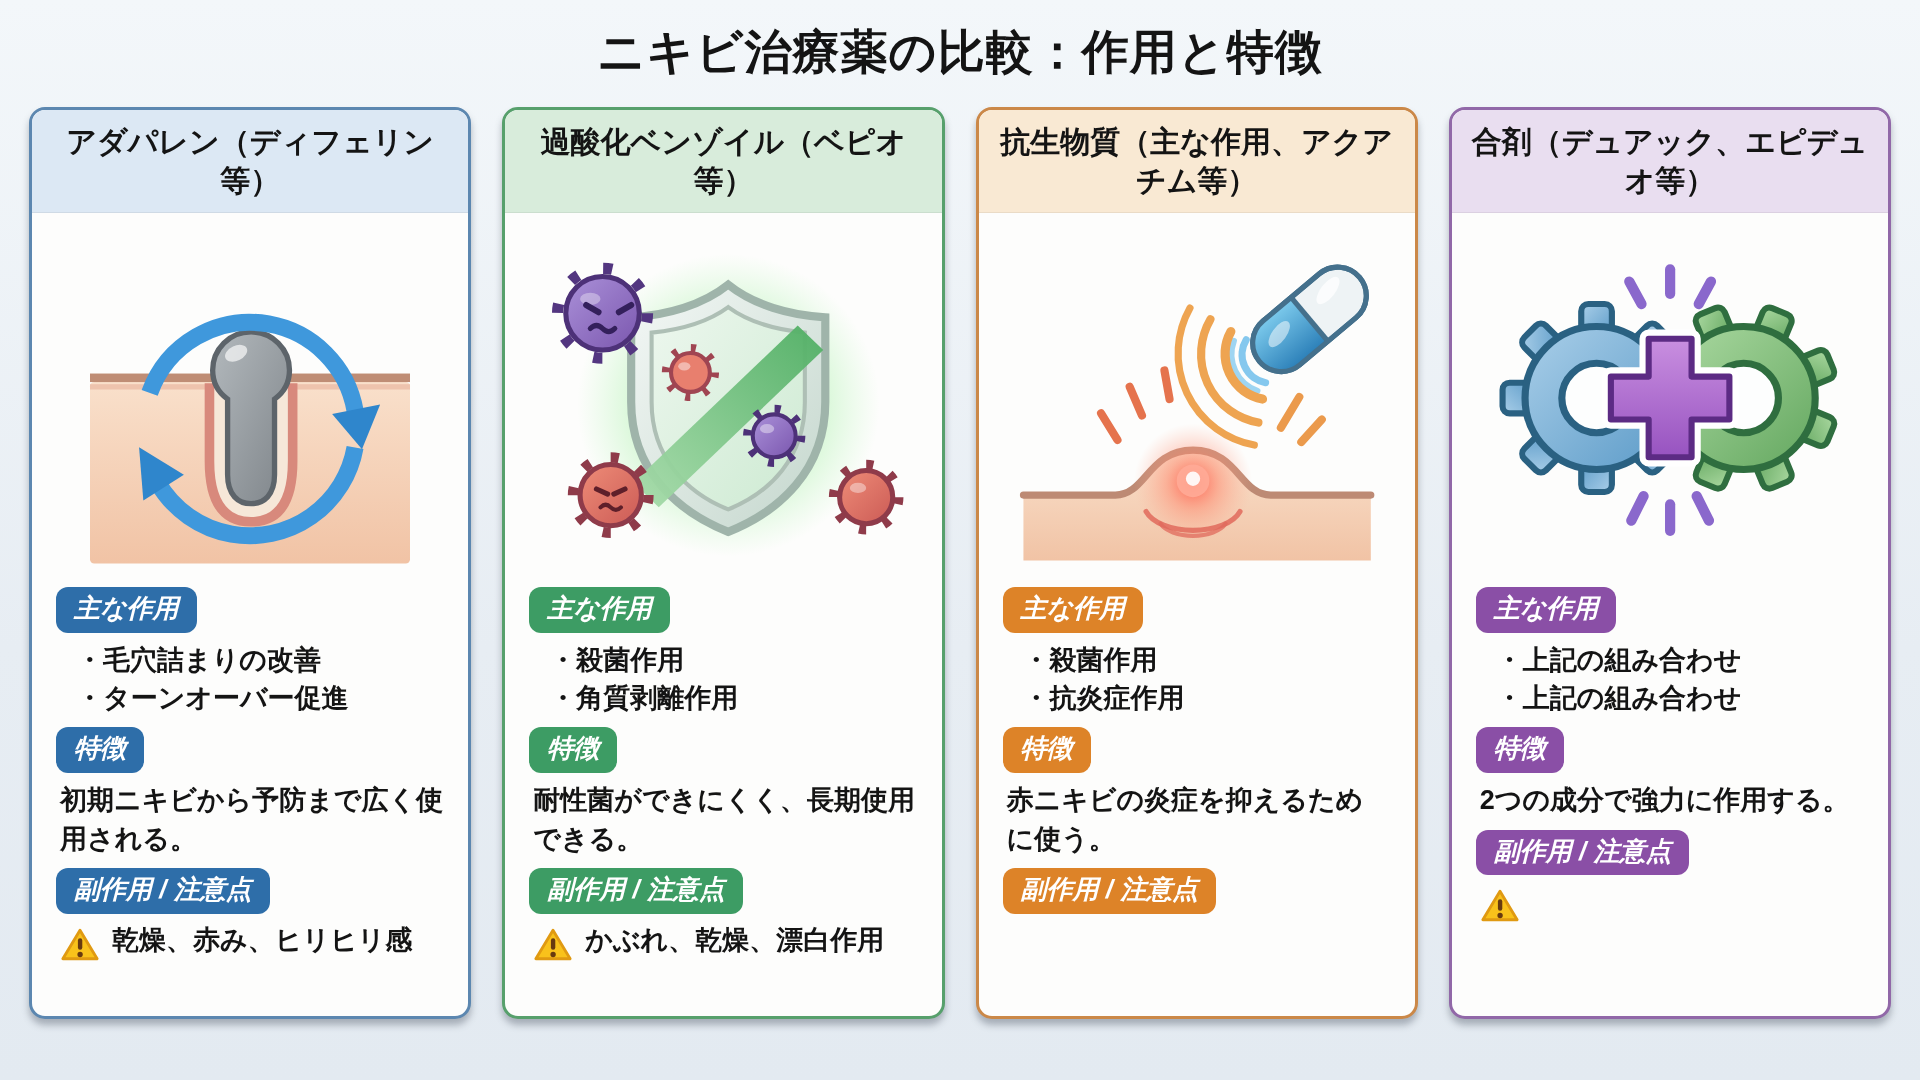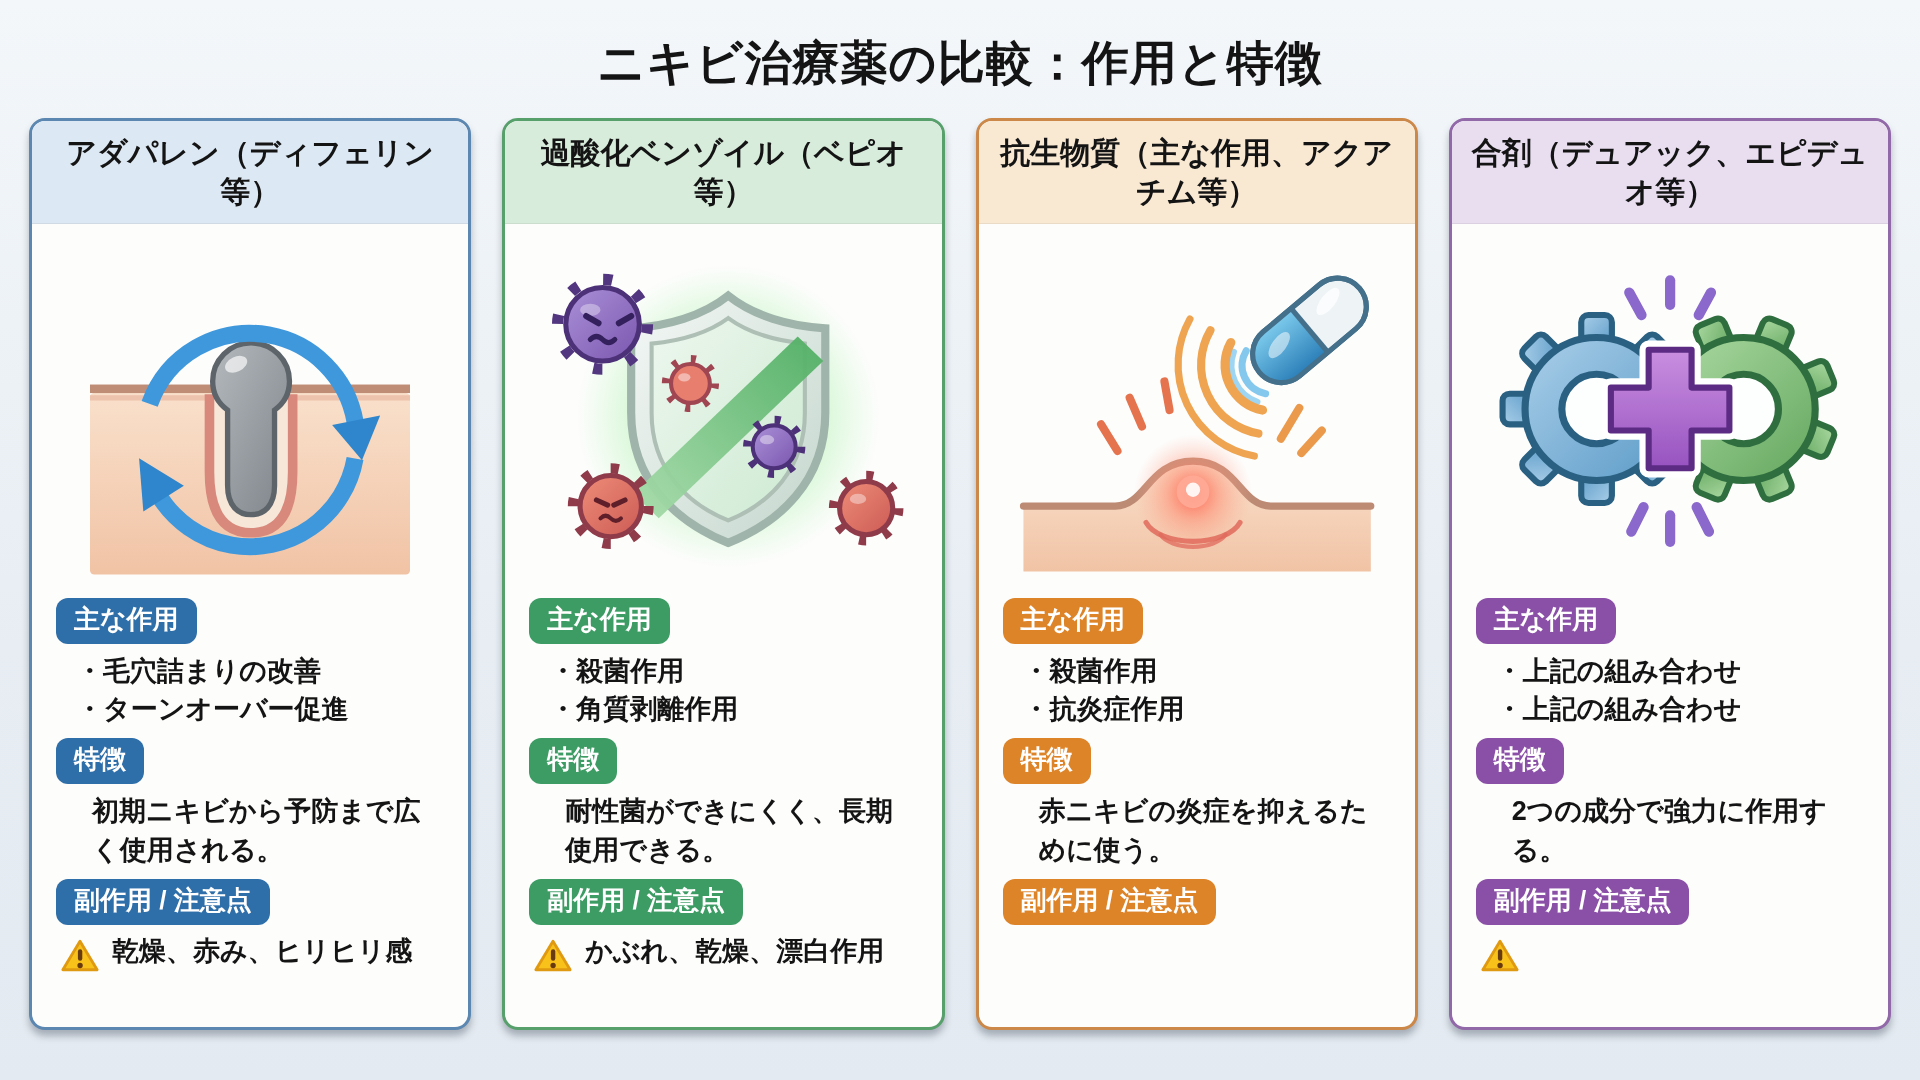--- a/index.html
+++ b/index.html
@@ -7,21 +7,21 @@
     width:1920px;height:1080px;
     background:linear-gradient(180deg,#f3f7fa 0%,#e7edf3 60%,#e3eaf1 100%);
     font-family:"Liberation Sans","DejaVu Sans",sans-serif;
     color:#141414;
     overflow:hidden;
   }
   .page-title{
     text-align:center;
     font-size:47px;
     font-weight:bold;
-    padding-top:32px;
+    padding-top:21px;
     height:86px;
     letter-spacing:1px;
   }
   .cards{
     display:flex;
     gap:31px;
     padding:0 29px;
     align-items:stretch;
     height:912px;
   }
@@ -65,34 +65,34 @@
   .badge{
     align-self:flex-start;
     background:var(--badge-bg,#555);
     color:#fff;
     font-weight:bold;
     font-size:26px;
     line-height:1.3;
     padding:5px 18px 7px 18px;
     border-radius:12px;
     margin:10px 0 8px 0;
+    font-style:italic;
   }
   .bullets{
     font-size:27px;
     font-weight:bold;
     line-height:1.42;
     padding-left:8px;
     margin-left:12px;
   }
   .feature-text{
     font-size:27px;
     font-weight:bold;
     line-height:1.42;
     padding-left:4px;
-    margin-left:32px;
   }
   .warning-row{
     display:flex;
     align-items:flex-start;
     gap:12px;
     font-size:27px;
     font-weight:bold;
     line-height:1.38;
     padding-left:4px;
   }

